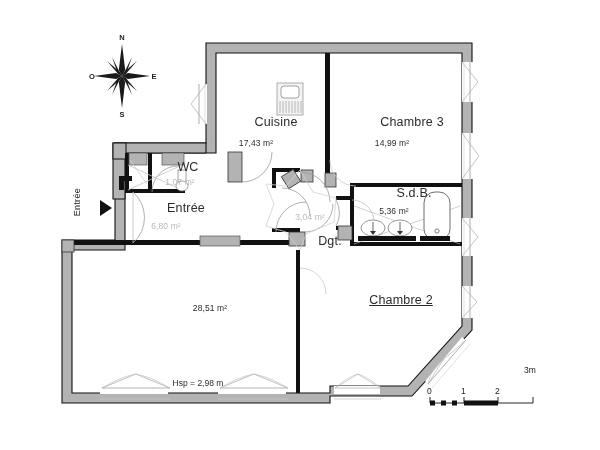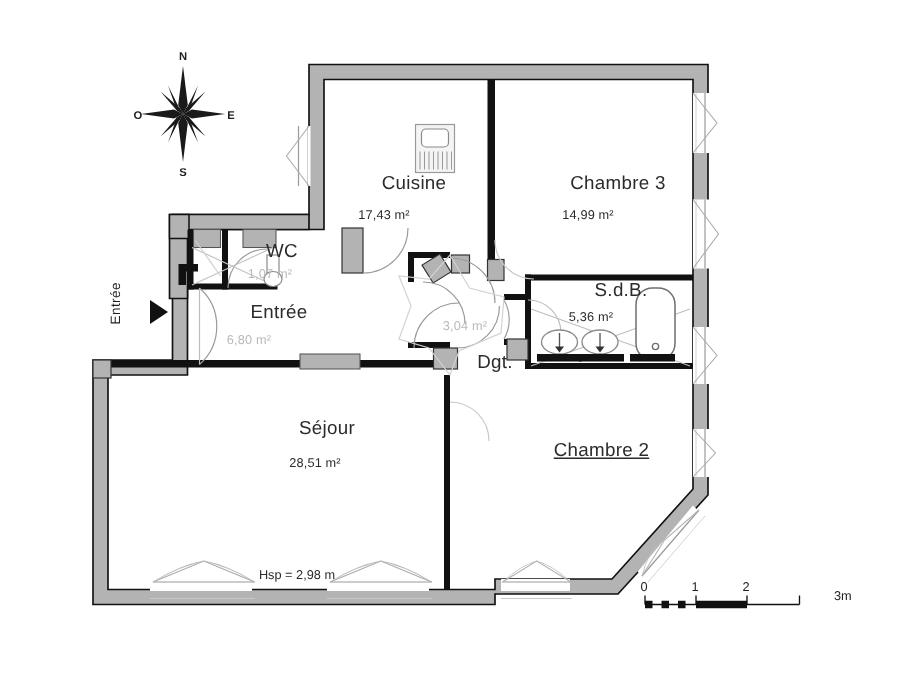--- a/index.html
+++ b/index.html
@@ -265,24 +265,23 @@
 
   <div class="lbl room-name" style="left:120px;top:201px;width:92px;">Entrée</div>
   <div class="lbl room-area faint" style="left:120px;top:221px;width:92px;">6,80 m²</div>
 
   <div class="lbl room-name" style="left:282px;top:190px;width:56px;margin-top:44px;">Dgt.</div>
   <div class="lbl room-area faint" style="left:280px;top:212px;width:60px;">3,04 m²</div>
 
   <div class="lbl room-name" style="left:356px;top:186px;width:76px;">S.d.B.</div>
   <div class="lbl room-area" style="left:356px;top:206px;width:76px;">5,36 m²</div>
 
-  <div class="lbl room-name" style="left:128px;top:278px;width:140px;">Séjour</div>
   <div class="lbl room-area" style="left:140px;top:303px;width:140px;">28,51 m²</div>
   <div class="lbl hsp" style="left:128px;top:342px;width:140px;">Hsp = 2,98 m</div>
 
   <div class="lbl room-name" style="left:318px;top:293px;width:126px;text-decoration:underline;">Chambre 2</div>
 
   <div class="scale-num" style="left:427px;top:386px;">0</div>
   <div class="scale-num" style="left:461px;top:386px;">1</div>
   <div class="scale-num" style="left:495px;top:386px;">2</div>
-  <div class="scale-num" style="left:524px;top:392px;margin-left:32px;">3m</div>
+  <div class="scale-num" style="left:524px;top:365px;">3m</div>
 
 </div>
 
 </body></html>

